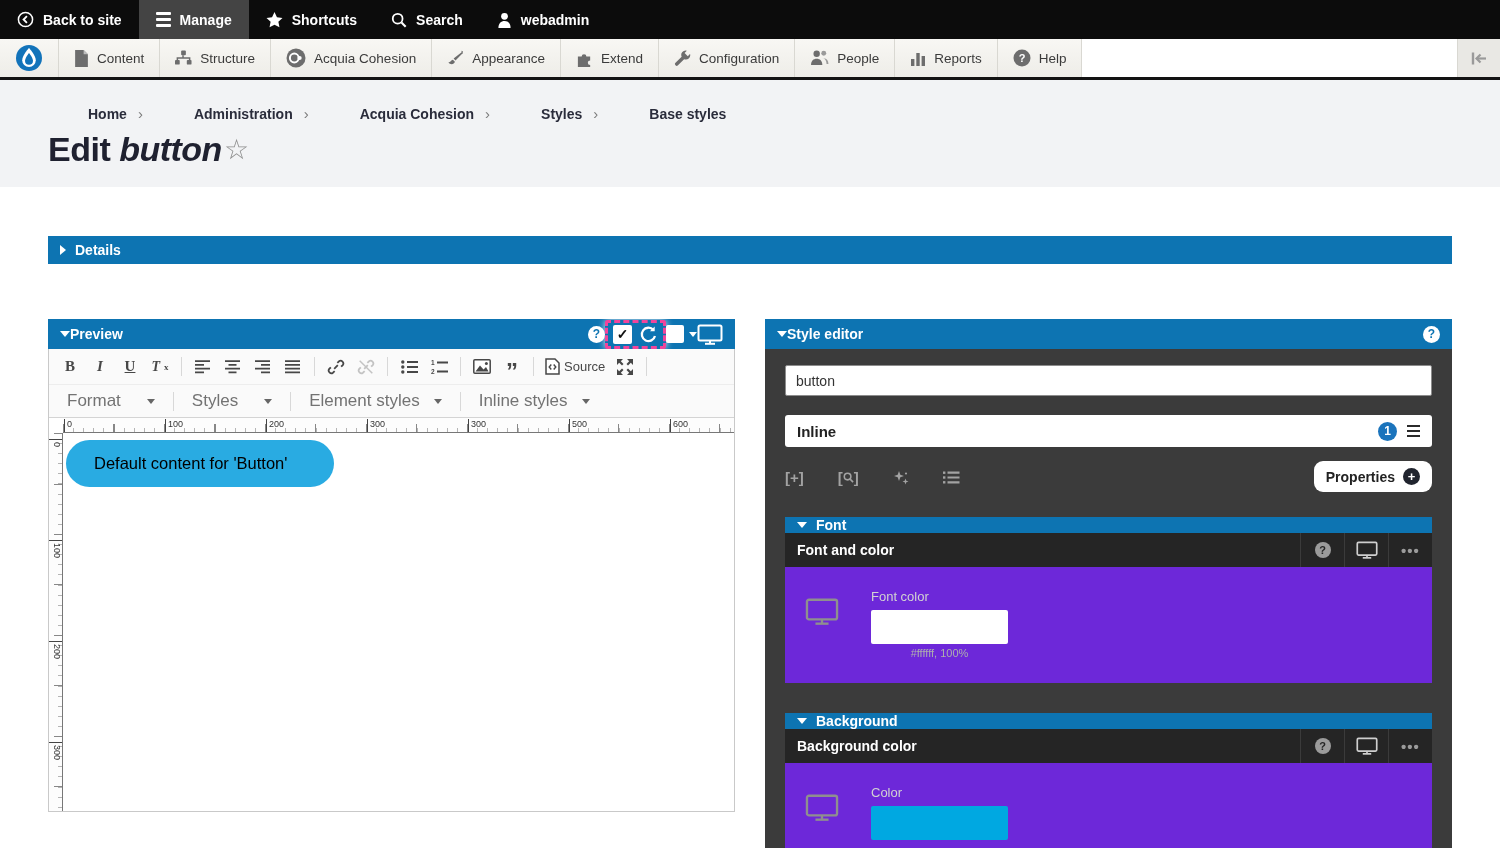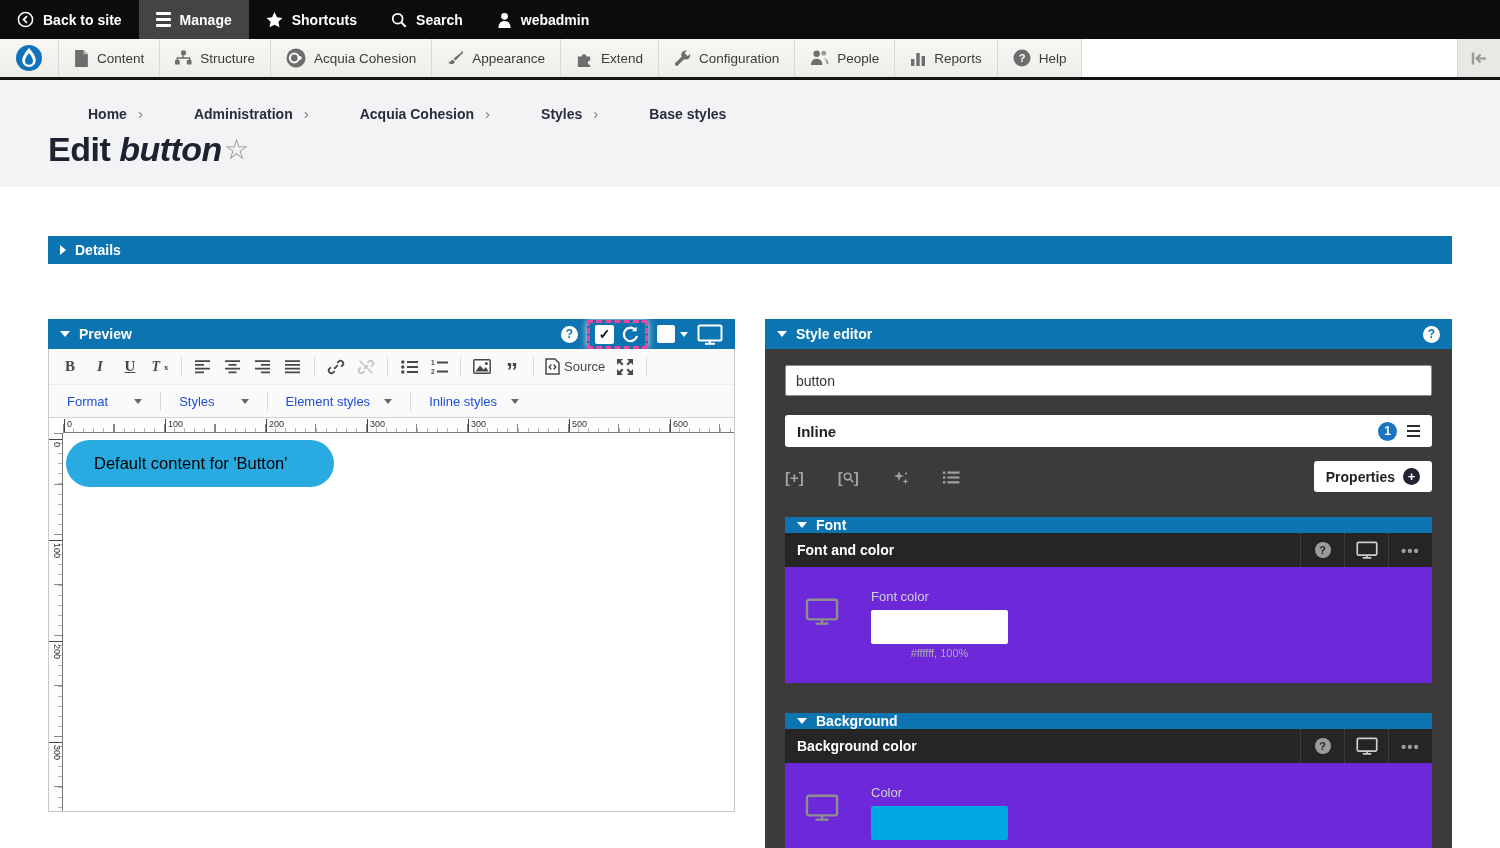--- a/index.html
+++ b/index.html
@@ -31,21 +31,21 @@
   .page-title em { font-style:italic; }
   .fav-star { font-size:28px; color:#8f8f8f; line-height:1; cursor:pointer; }
 
   
   .details-bar { position:absolute; left:48px; top:236px; width:1404px; height:28px; background:#0d74b2; color:#fff; display:flex; align-items:center; gap:9px; padding:0 12px; font-size:14px; font-weight:700; cursor:pointer; }
   .tri-right { width:0; height:0; border-left:6px solid #fff; border-top:5px solid transparent; border-bottom:5px solid transparent; }
   .tri-down { width:0; height:0; border-top:6px solid #fff; border-left:5px solid transparent; border-right:5px solid transparent; }
 
   
   .panel { position:absolute; }
-  .panel-head { height:30px; background:#0d74b2; color:#fff; display:flex; align-items:center; gap:9px; padding:6px 12px; font-size:14px; font-weight:700; }
+  .panel-head { height:30px; background:#0d74b2; color:#fff; display:flex; align-items:center; padding:6px 12px; font-size:14px; font-weight:700; }
   .panel-head .spacer { flex:1; }
   .help-dot { width:17px; height:17px; border-radius:50%; background:#fff; color:#0d74b2; font-size:12px; font-weight:800; display:flex; align-items:center; justify-content:center; cursor:pointer; }
 
   
   .preview-panel { left:48px; top:319px; width:687px; height:493px; }
   .preview-body { border:1px solid #c9c9c9; border-top:none; height:463px; background:#fff; display:flex; flex-direction:column; }
   .hl-group { display:flex; align-items:center; gap:7px; padding:2px 5px; border:3px dashed #f0459c; border-radius:3px; box-shadow:0 0 7px rgba(255,255,255,.85); cursor:pointer; }
   .chk { width:19px; height:19px; background:#fff; border-radius:2px; color:#111; font-size:14px; font-weight:800; display:flex; align-items:center; justify-content:center; }
   .swatch-dd { display:flex; align-items:center; gap:5px; cursor:pointer; }
   .swatch-dd .sw { width:18px; height:18px; background:#fff; border-radius:2px; }
@@ -55,21 +55,21 @@
   .ck-row2 { height:33px; background:#fafafa; border-bottom:1px solid #d4d4d4; display:flex; align-items:center; padding:0 8px; gap:4px; }
   .ck-btn { min-width:26px; height:26px; display:flex; align-items:center; justify-content:center; gap:4px; color:#474747; cursor:pointer; border-radius:2px; padding:0 3px; }
   .ck-sep { width:1px; height:19px; background:#d8d8d8; margin:0 4px; }
   .ck-b { font-weight:800; font-size:15px; font-family:"Liberation Serif",serif; }
   .ck-i { font-style:italic; font-weight:700; font-size:15px; font-family:"Liberation Serif",serif; }
   .ck-u { text-decoration:underline; font-weight:700; font-size:15px; font-family:"Liberation Serif",serif; }
   .ck-tx { font-weight:700; font-size:14px; font-family:"Liberation Serif",serif; }
   .ck-tx sub { font-size:9px; }
   .ck-quote { font-size:24px; font-weight:800; line-height:0.4; padding-top:10px; color:#474747; }
   .ck-label { font-size:13px; color:#474747; }
-  .ck-dd { display:flex; align-items:center; gap:26px; padding:0 10px; font-size:13px; color:#1d4ed8; cursor:pointer; }
+  .ck-dd { display:flex; align-items:center; gap:26px; padding:0 10px; font-size:17px; color:#737373; cursor:pointer; }
   .caret-g { width:0; height:0; border-top:5px solid #666; border-left:4px solid transparent; border-right:4px solid transparent; }
 
   .ruler-wrap { position:relative; flex:1; background:#fff; }
   .h-ruler { position:absolute; left:14px; right:0; top:0; height:15px; background:#fdfdfd; border-bottom:1px solid #777;
     background-image:
       repeating-linear-gradient(90deg,#888 0 1px,transparent 1px 50.5px),
       repeating-linear-gradient(90deg,#b5b5b5 0 1px,transparent 1px 10.1px);
     background-size:100% 8px,100% 4px; background-position:left bottom,left bottom; background-repeat:no-repeat,no-repeat; }
   .h-ruler span { position:absolute; bottom:0; font-size:9px; color:#333; border-left:1px solid #444; height:13px; padding-left:2px; line-height:10px; }
   .v-ruler { position:absolute; left:0; top:15px; bottom:0; width:14px; background:#fdfdfd; border-right:1px solid #777;
@@ -87,21 +87,21 @@
   .name-input { width:100%; height:31px; border:1px solid #8c8c8c; background:#fff; font-family:"Liberation Sans",sans-serif; font-size:14px; color:#333; padding:0 10px; border-radius:2px; }
   .variant-bar { margin-top:19px; height:32px; background:#fff; border-radius:3px; display:flex; align-items:center; padding:0 12px; gap:10px; cursor:pointer; }
   .variant-bar .vlabel { font-size:15px; font-weight:700; color:#222; flex:1; }
   .badge { width:19px; height:19px; border-radius:50%; background:#1b74bc; color:#fff; font-size:12px; font-weight:700; display:flex; align-items:center; justify-content:center; }
   .menu-ic { display:inline-flex; flex-direction:column; gap:2.5px; cursor:pointer; }
   .menu-ic i { width:13px; height:2.5px; background:#2b2b2b; }
 
   .tools-row { margin-top:14px; display:flex; align-items:flex-start; }
   .tool-ics { display:flex; gap:34px; align-items:center; color:#a2a2a2; font-size:15px; font-weight:700; padding-top:8px; }
   .tool-ics > span { cursor:pointer; display:inline-flex; align-items:center; }
-  .props-btn { margin-left:auto; background:#fff; border-radius:3px; padding:7px 12px; display:flex; align-items:center; gap:8px; font-size:14px; font-weight:700; color:#222; cursor:pointer; }
+  .props-btn { margin-left:auto; background:#fff; border-radius:9px; padding:7px 12px; display:flex; align-items:center; gap:8px; font-size:14px; font-weight:700; color:#222; cursor:pointer; }
   .plus-dot { width:17px; height:17px; border-radius:50%; background:#20242e; color:#fff; font-size:13px; font-weight:700; display:flex; align-items:center; justify-content:center; }
 
   .sec-head { height:16px; background:#0d74b2; color:#fff; display:flex; align-items:center; gap:9px; padding:0 12px; font-size:14px; font-weight:700; cursor:pointer; }
   .sec-row { height:34px; background:#252525; display:flex; align-items:center; color:#fff; }
   .sec-row .rtitle { font-size:14px; font-weight:700; padding:0 12px; flex:1; }
   .sec-cell { width:44px; height:100%; border-left:1px solid #3b3b3b; display:flex; align-items:center; justify-content:center; cursor:pointer; }
   .help-dot-dk { width:16px; height:16px; border-radius:50%; background:#9b9b9b; color:#252525; font-size:11px; font-weight:800; display:flex; align-items:center; justify-content:center; }
   .dots { color:#9b9b9b; font-size:15px; font-weight:800; letter-spacing:1px; }
   .sec-content { background:#6d28d9; padding:22px 0 24px 20px; display:flex; align-items:flex-start; }
   .sec-content .field { margin-left:32px; }

